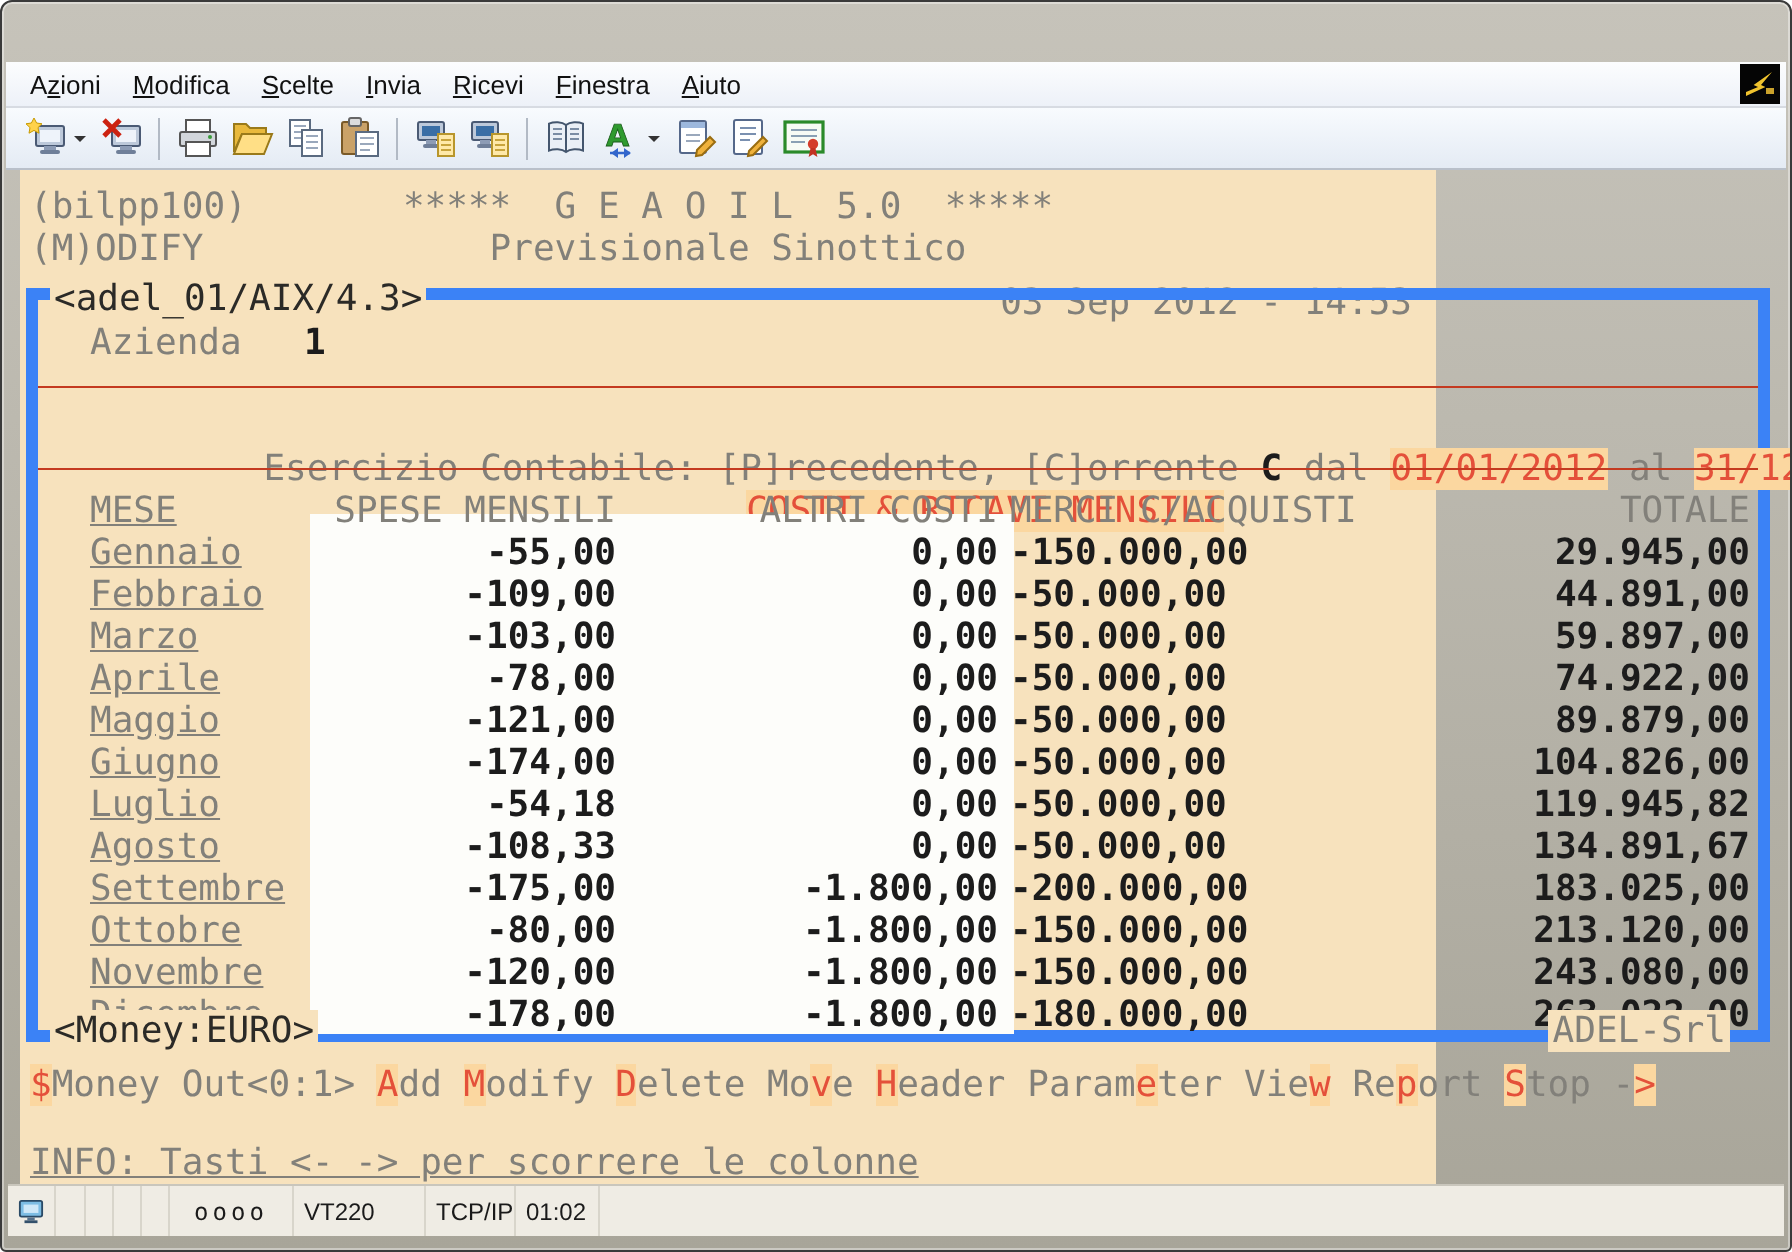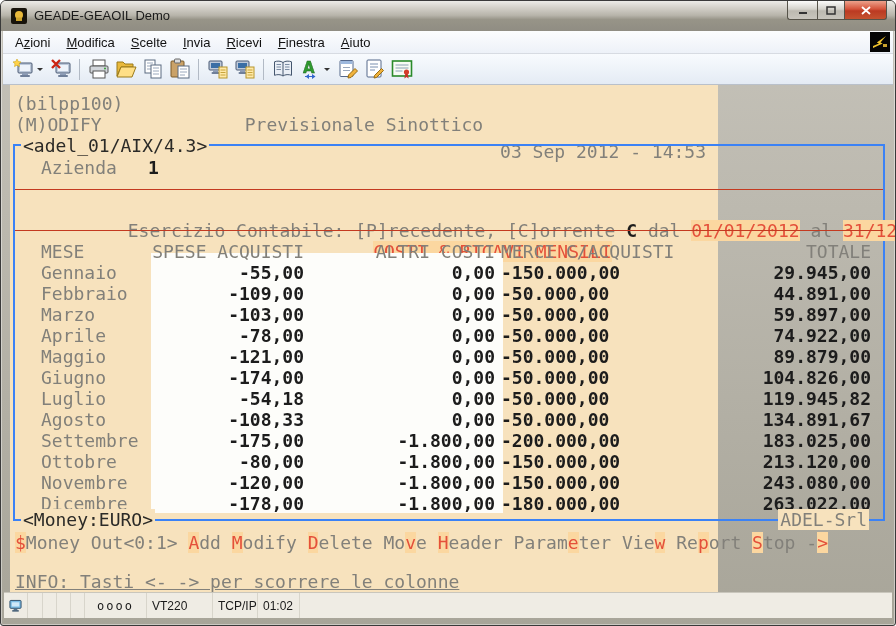--- a/index.html
+++ b/index.html
@@ -34,70 +34,45 @@
   .tb-sep{width:1px;height:21px;background:#b2bac5;margin:0 5px;}
   .tb-dd{width:0;height:0;border:3.5px solid transparent;border-top-color:#333;margin:4px 4px 0 1px;}
   
   .terminal{position:absolute;top:84px;left:9px;width:708px;height:508px;background:#f7e2bd;
     font-family:"DejaVu Sans Mono",monospace;font-size:18px;line-height:21px;color:#82807a;}
   .t-abs{position:absolute;white-space:pre;}
   .blk{color:#1c1c1c;font-weight:bold;}
   .dk{color:#2b2a27;}
   .hl{color:#e4503a;background:#fbd7a0;}
   .center-line{left:0;right:0;text-align:center;}
-  .rbox{position:absolute;left:3px;top:59px;width:872px;height:377px;border:2px solid #3b82f6;}
+  .rbox{position:absolute;left:3px;top:59px;width:872px;height:377px;border:6px solid #3b82f6;}
   .box-label{position:absolute;background:#f7e2bd;padding:0 2px;white-space:pre;}
   .redline{position:absolute;left:0;right:0;border-top:1px solid #c43a20;}
   .swath{position:absolute;left:136px;top:107px;width:352px;height:260px;background:#fdfdfa;}
   .trow{position:relative;height:21px;}
   .cell{position:absolute;white-space:pre;}
-  .c0{left:26px;}
+  .c0{left:26px;text-decoration:underline;}
   .c1{left:119px;width:170px;text-align:right;}
   .c2{left:300px;width:180px;text-align:right;}
   .c3{left:486px;width:180px;text-align:left;}
   .c4{left:660px;width:196px;text-align:right;}
   .num{color:#1c1c1c;font-weight:bold;}
   .infoline{text-decoration:underline;}
   
   .statusbar{position:absolute;left:3px;right:3px;bottom:7px;height:26px;background:#efece4;
     border-top:1px solid #c9c6bc;display:flex;align-items:stretch;font-size:12px;color:#1a1a1a;}
   .sb-cell{border-right:1px solid #d8d5cb;display:flex;align-items:center;padding:0 5px;white-space:pre;}
   .sb-fill{flex:1;border-right:none;}
   .lights{justify-content:center;font-family:"DejaVu Sans Mono",monospace;font-size:12px;letter-spacing:2px;}
 </style>
 </head>
 <body>
 
 <div class="window">
 
-  <div class="titlebar">
-    <svg class="title-icon" viewBox="0 0 16 16">
-      <rect width="16" height="16" rx="2" fill="#17130b"></rect>
-      <circle cx="8" cy="7" r="4" fill="#e8b93c"></circle>
-      <rect x="5" y="9.5" width="6" height="3.5" fill="#caa22c"></rect>
-    </svg>
-    <span class="title-text">GEADE-GEAOIL Demo</span>
-    <div class="capbtns">
-      <div class="capbtn min">
-        <svg width="10" height="9" viewBox="0 0 10 9">
-            <rect x="1" y="6" width="8" height="2" fill="#333"></rect>
-          </svg>
-      </div>
-      <div class="capbtn max">
-        <svg width="10" height="9" viewBox="0 0 10 9">
-            <rect x="1" y="1" width="8" height="7" fill="none" stroke="#333" stroke-width="1.5"></rect>
-          </svg>
-      </div>
-      <div class="capbtn close">
-        <svg width="10" height="9" viewBox="0 0 10 9">
-            <path d="M1 1l8 7M9 1L1 8" stroke="#fff" stroke-width="1.8"></path>
-          </svg>
-      </div>
-    </div>
-  </div>
 
   <div class="menubar">
     <div id="menu-items" style="display:flex;">
         <div class="menu-item">A<u>z</u>ioni</div>
         <div class="menu-item"><u>M</u>odifica</div>
         <div class="menu-item"><u>S</u>celte</div>
         <div class="menu-item"><u>I</u>nvia</div>
         <div class="menu-item"><u>R</u>icevi</div>
         <div class="menu-item"><u>F</u>inestra</div>
         <div class="menu-item"><u>A</u>iuto</div>
@@ -218,20 +193,21 @@
           <path d="M4.5 7h13M4.5 10h13M4.5 13h7" stroke="#8aa0b4"></path>
           <circle cx="15.5" cy="14" r="2.6" fill="#d43c2a"></circle>
           <path d="M14.3 16l-1 4.5 2.2-1.4 2.2 1.4-1-4.5z" fill="#c23222"></path>
         </svg>
       </span>
     </div>
 
   <div class="terminal">
 
     <div class="t-abs" style="top:8px;left:5px;">(bilpp100)</div>
+    <div class="t-abs center-line" style="top:8px;">*****  G E A O I L  5.0  *****</div>
     <div class="t-abs" style="top:8px;right:12px;margin-top:48px;">03 Sep 2012 - 14:53</div>
 
     <div class="t-abs" style="top:29px;left:5px;">(M)ODIFY</div>
     <div class="t-abs center-line" style="top:29px;">Previsionale Sinottico</div>
 
     <div class="rbox">
       <span class="box-label dk" style="top:-11px;left:6px;">&lt;adel_01/AIX/4.3&gt;</span>
 
       <div class="t-abs" style="top:11px;left:26px;">Azienda</div>
       <div class="t-abs blk" style="top:11px;left:133px;">1</div>
@@ -242,21 +218,21 @@
         <span>Esercizio Contabile: [P]recedente, [C]orrente </span><span class="blk">C</span><span> dal </span><span class="hl">01/01/2012</span><span> al </span><span class="hl">31/12/2012</span>
       </div>
 
       <div class="redline" style="top:84px;"></div>
       <div class="t-abs center-line" style="top:74px;">
         <span class="hl">COSTI &amp; RICAVI MENSILI</span>
       </div>
 
       <div class="swath"></div>
 
-      <div class="t-abs" id="thead" style="top:95px;left:0;right:0;height:21px;"><span class="cell c0">MESE</span><span class="cell c1">SPESE ACQUISTI</span><span class="cell c2">ALTRI COSTI</span><span class="cell c3">MERCI C/ACQUISTI</span><span class="cell c4">TOTALE</span></div>
+      <div class="t-abs" id="thead" style="top:95px;left:0;right:0;height:21px;"><span class="cell c0">MESE</span><span class="cell c1">SPESE MENSILI</span><span class="cell c2">ALTRI COSTI</span><span class="cell c3">MERCI C/ACQUISTI</span><span class="cell c4">TOTALE</span></div>
       <div class="t-abs" id="tbody" style="top:116px;left:0;right:0;"><div class="trow"><span class="cell c0">Gennaio</span><span class="cell c1 num">-55,00</span><span class="cell c2 num">0,00</span><span class="cell c3 num">-150.000,00</span><span class="cell c4 num">29.945,00</span></div><div class="trow"><span class="cell c0">Febbraio</span><span class="cell c1 num">-109,00</span><span class="cell c2 num">0,00</span><span class="cell c3 num">-50.000,00</span><span class="cell c4 num">44.891,00</span></div><div class="trow"><span class="cell c0">Marzo</span><span class="cell c1 num">-103,00</span><span class="cell c2 num">0,00</span><span class="cell c3 num">-50.000,00</span><span class="cell c4 num">59.897,00</span></div><div class="trow"><span class="cell c0">Aprile</span><span class="cell c1 num">-78,00</span><span class="cell c2 num">0,00</span><span class="cell c3 num">-50.000,00</span><span class="cell c4 num">74.922,00</span></div><div class="trow"><span class="cell c0">Maggio</span><span class="cell c1 num">-121,00</span><span class="cell c2 num">0,00</span><span class="cell c3 num">-50.000,00</span><span class="cell c4 num">89.879,00</span></div><div class="trow"><span class="cell c0">Giugno</span><span class="cell c1 num">-174,00</span><span class="cell c2 num">0,00</span><span class="cell c3 num">-50.000,00</span><span class="cell c4 num">104.826,00</span></div><div class="trow"><span class="cell c0">Luglio</span><span class="cell c1 num">-54,18</span><span class="cell c2 num">0,00</span><span class="cell c3 num">-50.000,00</span><span class="cell c4 num">119.945,82</span></div><div class="trow"><span class="cell c0">Agosto</span><span class="cell c1 num">-108,33</span><span class="cell c2 num">0,00</span><span class="cell c3 num">-50.000,00</span><span class="cell c4 num">134.891,67</span></div><div class="trow"><span class="cell c0">Settembre</span><span class="cell c1 num">-175,00</span><span class="cell c2 num">-1.800,00</span><span class="cell c3 num">-200.000,00</span><span class="cell c4 num">183.025,00</span></div><div class="trow"><span class="cell c0">Ottobre</span><span class="cell c1 num">-80,00</span><span class="cell c2 num">-1.800,00</span><span class="cell c3 num">-150.000,00</span><span class="cell c4 num">213.120,00</span></div><div class="trow"><span class="cell c0">Novembre</span><span class="cell c1 num">-120,00</span><span class="cell c2 num">-1.800,00</span><span class="cell c3 num">-150.000,00</span><span class="cell c4 num">243.080,00</span></div><div class="trow"><span class="cell c0">Dicembre</span><span class="cell c1 num">-178,00</span><span class="cell c2 num">-1.800,00</span><span class="cell c3 num">-180.000,00</span><span class="cell c4 num">263.022,00</span></div></div>
 
       <span class="box-label dk" style="bottom:-11px;left:6px;">&lt;Money:EURO&gt;</span>
       <span class="box-label" style="bottom:-11px;right:14px;">ADEL-Srl</span>
     </div>
 
     <div class="t-abs" id="cmdline" style="top:447px;left:5px;"><span class="hl">$</span><span>Money Out&lt;0:1&gt; </span><span class="hl">A</span><span>dd </span><span class="hl">M</span><span>odify </span><span class="hl">D</span><span>elete </span><span>Mo</span><span class="hl">v</span><span>e </span><span class="hl">H</span><span>eader </span><span>Param</span><span class="hl">e</span><span>ter </span><span>Vie</span><span class="hl">w</span><span> </span><span>Re</span><span class="hl">p</span><span>ort </span><span class="hl">S</span><span>top </span><span>-</span><span class="hl">&gt;</span></div>
     <div class="t-abs infoline" style="top:486px;left:5px;">INFO: Tasti &lt;- -&gt; per scorrere le colonne</div>
   </div>
 

